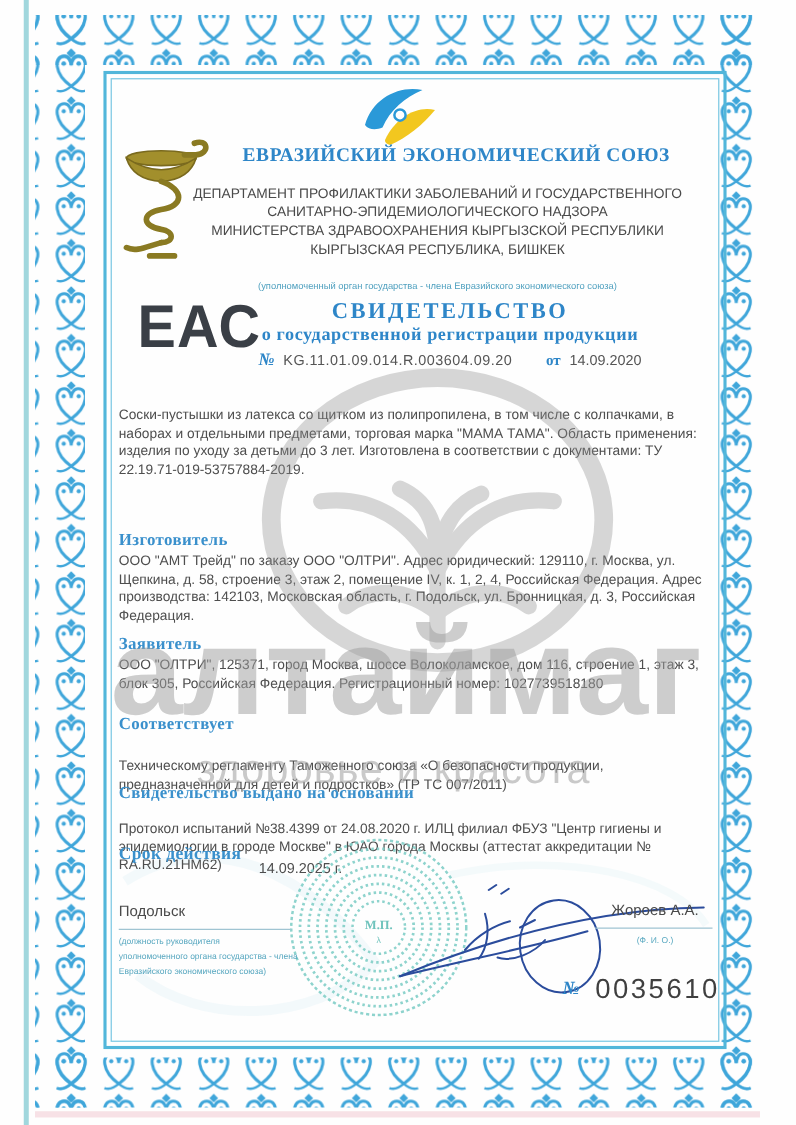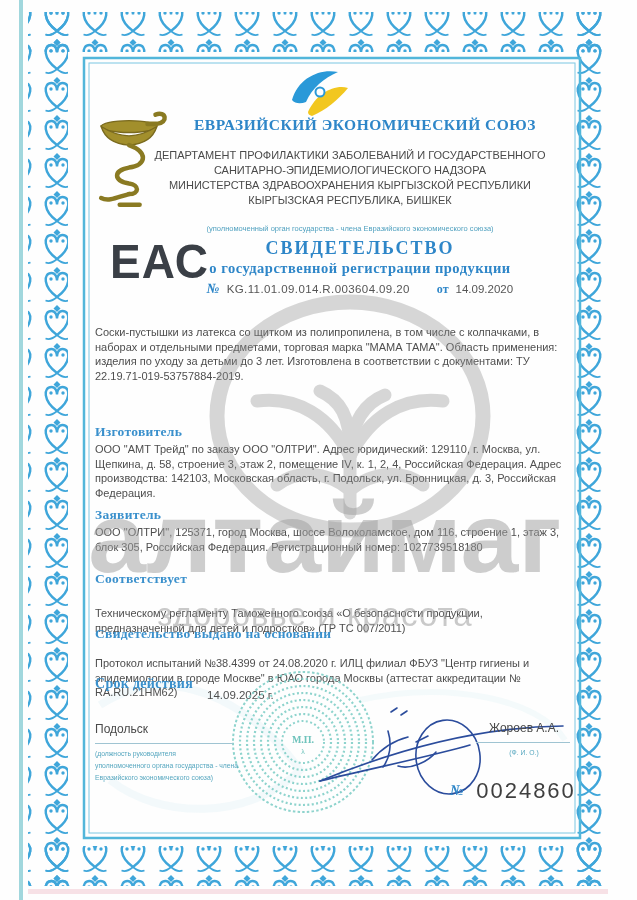--- a/index.html
+++ b/index.html
@@ -166,16 +166,16 @@
     <div>уполномоченного органа государства - члена</div>
     <div>Евразийского экономического союза)</div>
   </div>
 
   <div class="abs ctr" style="left:478px;top:721px;width:92px;font-size:12px;color:#4a4a4a">Жороев А.А.</div>
   <div class="abs sig-line" style="left:476px;top:742px;width:94px"></div>
   <div class="abs ctr tiny-teal" style="left:478px;top:747px;width:92px">(Ф. И. О.)</div>
 
   <div class="abs" style="left:450px;top:778px">
     <span class="serifblue" style="font-style:italic;font-size:15px;vertical-align:3px">№</span>
-    <span style="font-size:22px;color:#3f3f3f;letter-spacing:2px;margin-left:8px">0024860</span>
+    <span style="font-size:22px;color:#3f3f3f;letter-spacing:2px;margin-left:8px">0035610</span>
   </div>
 
 </div>
 
 </body></html>

